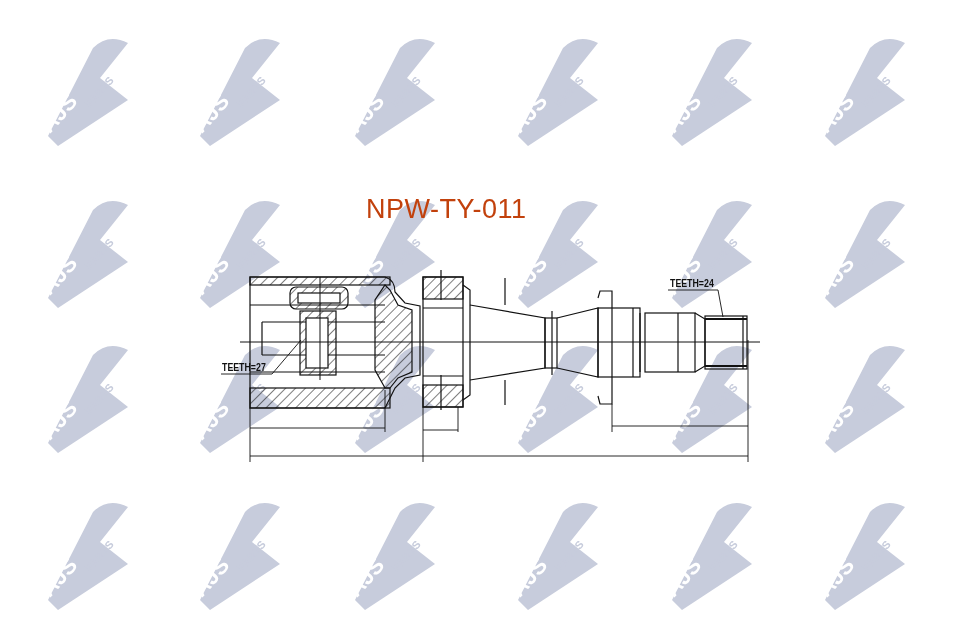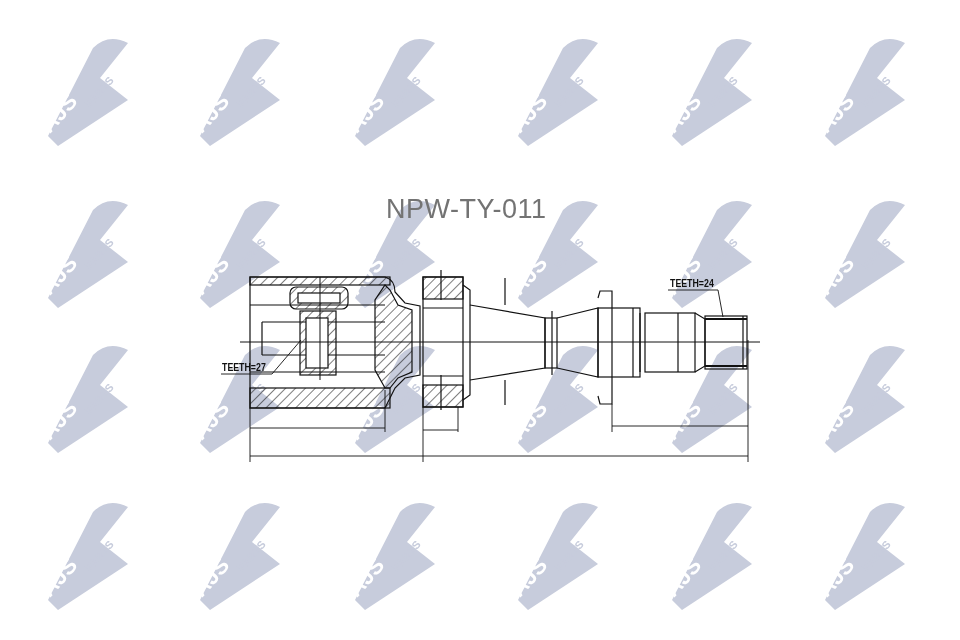--- a/index.html
+++ b/index.html
@@ -1,19 +1,19 @@
 <!DOCTYPE html>
 <html><head>
 <meta charset="utf-8">
 <style>
   html, body { margin:0; padding:0; background:#ffffff; }
   body { width:960px; height:640px; position:relative; overflow:hidden; font-family:"Liberation Sans", sans-serif; }
   .wm { position:absolute; width:110px; height:120px; }
   .wm svg { width:100%; height:100%; }
-  .title { position:absolute; left:386px; top:194px; font-family:"Liberation Sans", sans-serif; font-size:27px; color:#737373; letter-spacing:0.5px; }
+  .title { position:absolute; left:366px; top:194px; font-family:"Liberation Sans", sans-serif; font-size:27px; color:#c2410c; letter-spacing:0.5px; }
   .label { position:absolute; font-family:"Liberation Sans", sans-serif; font-weight:bold; font-size:11px; color:#111; transform:scaleX(0.8); transform-origin:left top; }
   #drawing { position:absolute; left:0; top:0; }
 </style>
 </head>
 <body>
 
 <div>
   <div class="wm" style="left:38px;top:28px"><svg viewBox="0 0 110 120">
         <path d="M10,108 L55,20 Q70,5 90,15 L62,50 L90,72 L20,118 Z" fill="#c7ccdc"></path>
         <text x="12" y="106" transform="rotate(-48 12 106)" font-family="Liberation Sans, sans-serif" font-weight="bold" font-size="22" fill="#fff">AJS</text>

